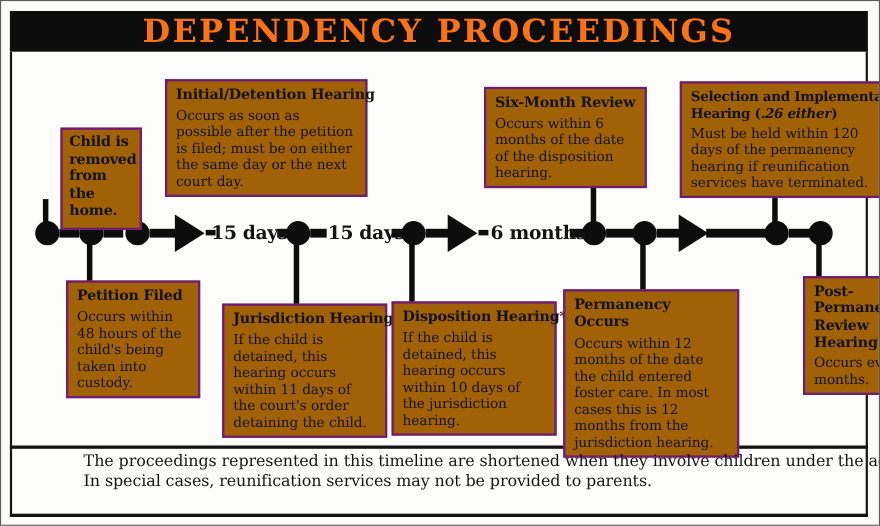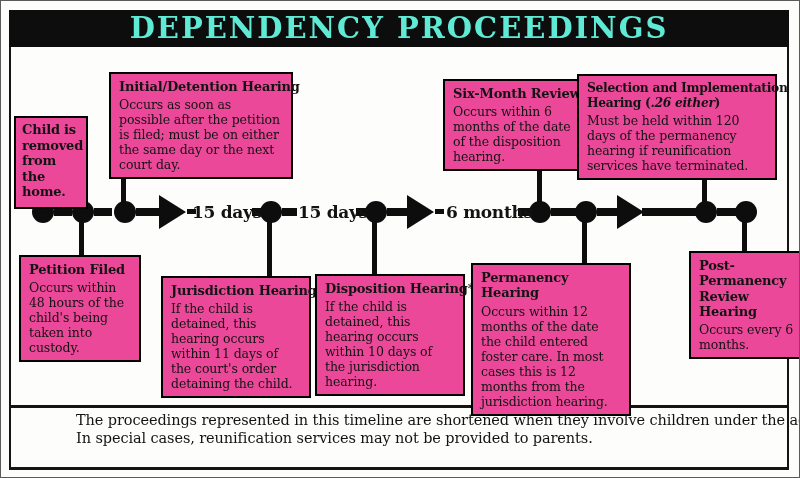--- a/index.html
+++ b/index.html
@@ -5,43 +5,43 @@
   * { margin:0; padding:0; box-sizing:border-box; }
   body { font-family:"DejaVu Serif", serif; background:#e8e8e8; }
   #page {
     position:relative; width:800px; height:478px;
     background:#fdfdfc; color:#131313; overflow:hidden;
     border:1px solid #5a5a5a;
   }
   
   #title-bar {
     position:absolute; left:8px; top:9px; width:780px; height:37px;
-    background:#0d0d0d; color:#5eead4; text-align:center;
+    background:#0d0d0d; color:#f97316; text-align:center;
   }
   #title-bar span {
     display:block; line-height:37px; font-size:29px; font-weight:bold;
     letter-spacing:2px; white-space:nowrap;
   }
   
   .rule { position:absolute; background:#141414; }
   
   .dot { position:absolute; top:200px; width:22px; height:22px;
          border-radius:50%; background:#0d0d0d; }
   .seg { position:absolute; top:207px; height:8px; background:#0d0d0d; }
   .tri { position:absolute; top:194px; width:0; height:0;
          border-top:17px solid transparent; border-bottom:17px solid transparent;
          border-left:27px solid #0d0d0d; }
   .tick { position:absolute; top:208px; width:9px; height:5px; background:#0d0d0d; }
   .vline { position:absolute; width:5px; background:#0d0d0d; }
   .ilabel { position:absolute; top:200px; height:22px; line-height:22px;
             font-size:17px; font-weight:bold; letter-spacing:-0.3px;
             white-space:nowrap; }
   
-  .box { position:absolute; background:#ec4899; border:2px solid #000000;
-         padding:5px 8px; }
+  .box { position:absolute; background:#a16207; border:2px solid #701a75;
+         padding:5px 8px;margin-left:41px; }
   .box h3 { font-size:13px; font-weight:bold; letter-spacing:-0.2px;
             line-height:1.18; margin:0 0 3px 0; }
   .box h3.nw { white-space:nowrap; }
   .box p { font-size:12.5px; letter-spacing:-0.1px; line-height:1.2; }
   #box-child-removed h3 { font-size:13px; line-height:1.2; white-space:normal; }
   #box-selection h3 { font-size:12.3px; letter-spacing:-0.3px; }
   #box-selection h3 .t-line { display:block; white-space:nowrap; }
   
   .fn { position:absolute; font-size:14.5px; letter-spacing:-0.1px;
         line-height:18px; }
@@ -106,21 +106,21 @@
 
   <div class="box" id="box-child-removed" style="left:13px;top:115px;width:74px;min-height:64px;padding:4px 6px;">
     <h3>Child is removed from the home.</h3>
   </div>
 
   <div class="box" style="left:108px;top:71px;width:184px;min-height:82px;">
     <h3 class="nw">Initial/Detention Hearing</h3>
     <p>Occurs as soon as possible after the petition is filed; must be on either the same day or the next court day.</p>
   </div>
 
-  <div class="box" style="left:442px;top:78px;width:148px;min-height:80px;">
+  <div class="box" style="left:398px;top:78px;width:148px;min-height:80px;">
     <h3>Six-Month Review</h3>
     <p>Occurs within 6 months of the date of the disposition hearing.</p>
   </div>
 
   <div class="box" id="box-selection" style="left:576px;top:73px;width:200px;min-height:93px;">
     <h3>
         <span class="t-line">Selection and Implementation</span>
         <span class="t-line"><span>Hearing (</span><em>.26 either</em><span>)</span></span>
       </h3>
     <p>Must be held within 120 days of the permanency hearing if reunification services have terminated.</p>
@@ -135,21 +135,21 @@
     <h3 class="nw">Jurisdiction Hearing*</h3>
     <p>If the child is detained, this hearing occurs within 11 days of the court's order detaining the child.</p>
   </div>
 
   <div class="box" style="left:314px;top:273px;width:150px;min-height:89px;">
     <h3 class="nw">Disposition Hearing*</h3>
     <p>If the child is detained, this hearing occurs within 10 days of the jurisdiction hearing.</p>
   </div>
 
   <div class="box" style="left:470px;top:262px;width:160px;min-height:109px;">
-    <h3>Permanency Hearing</h3>
+    <h3>Permanency Occurs</h3>
     <p>Occurs within 12 months of the date the child entered foster care. In most cases this is 12 months from the jurisdiction hearing.</p>
   </div>
 
   <div class="box" style="left:688px;top:250px;width:124px;min-height:74px;">
     <h3>Post-Permanency Review Hearing</h3>
     <p>Occurs every 6 months.</p>
   </div>
 
   <div class="fn" style="left:75px;top:410px;width:706px;">
     <span>The proceedings represented in this timeline are shortened when they involve children under the age of three years.</span>

